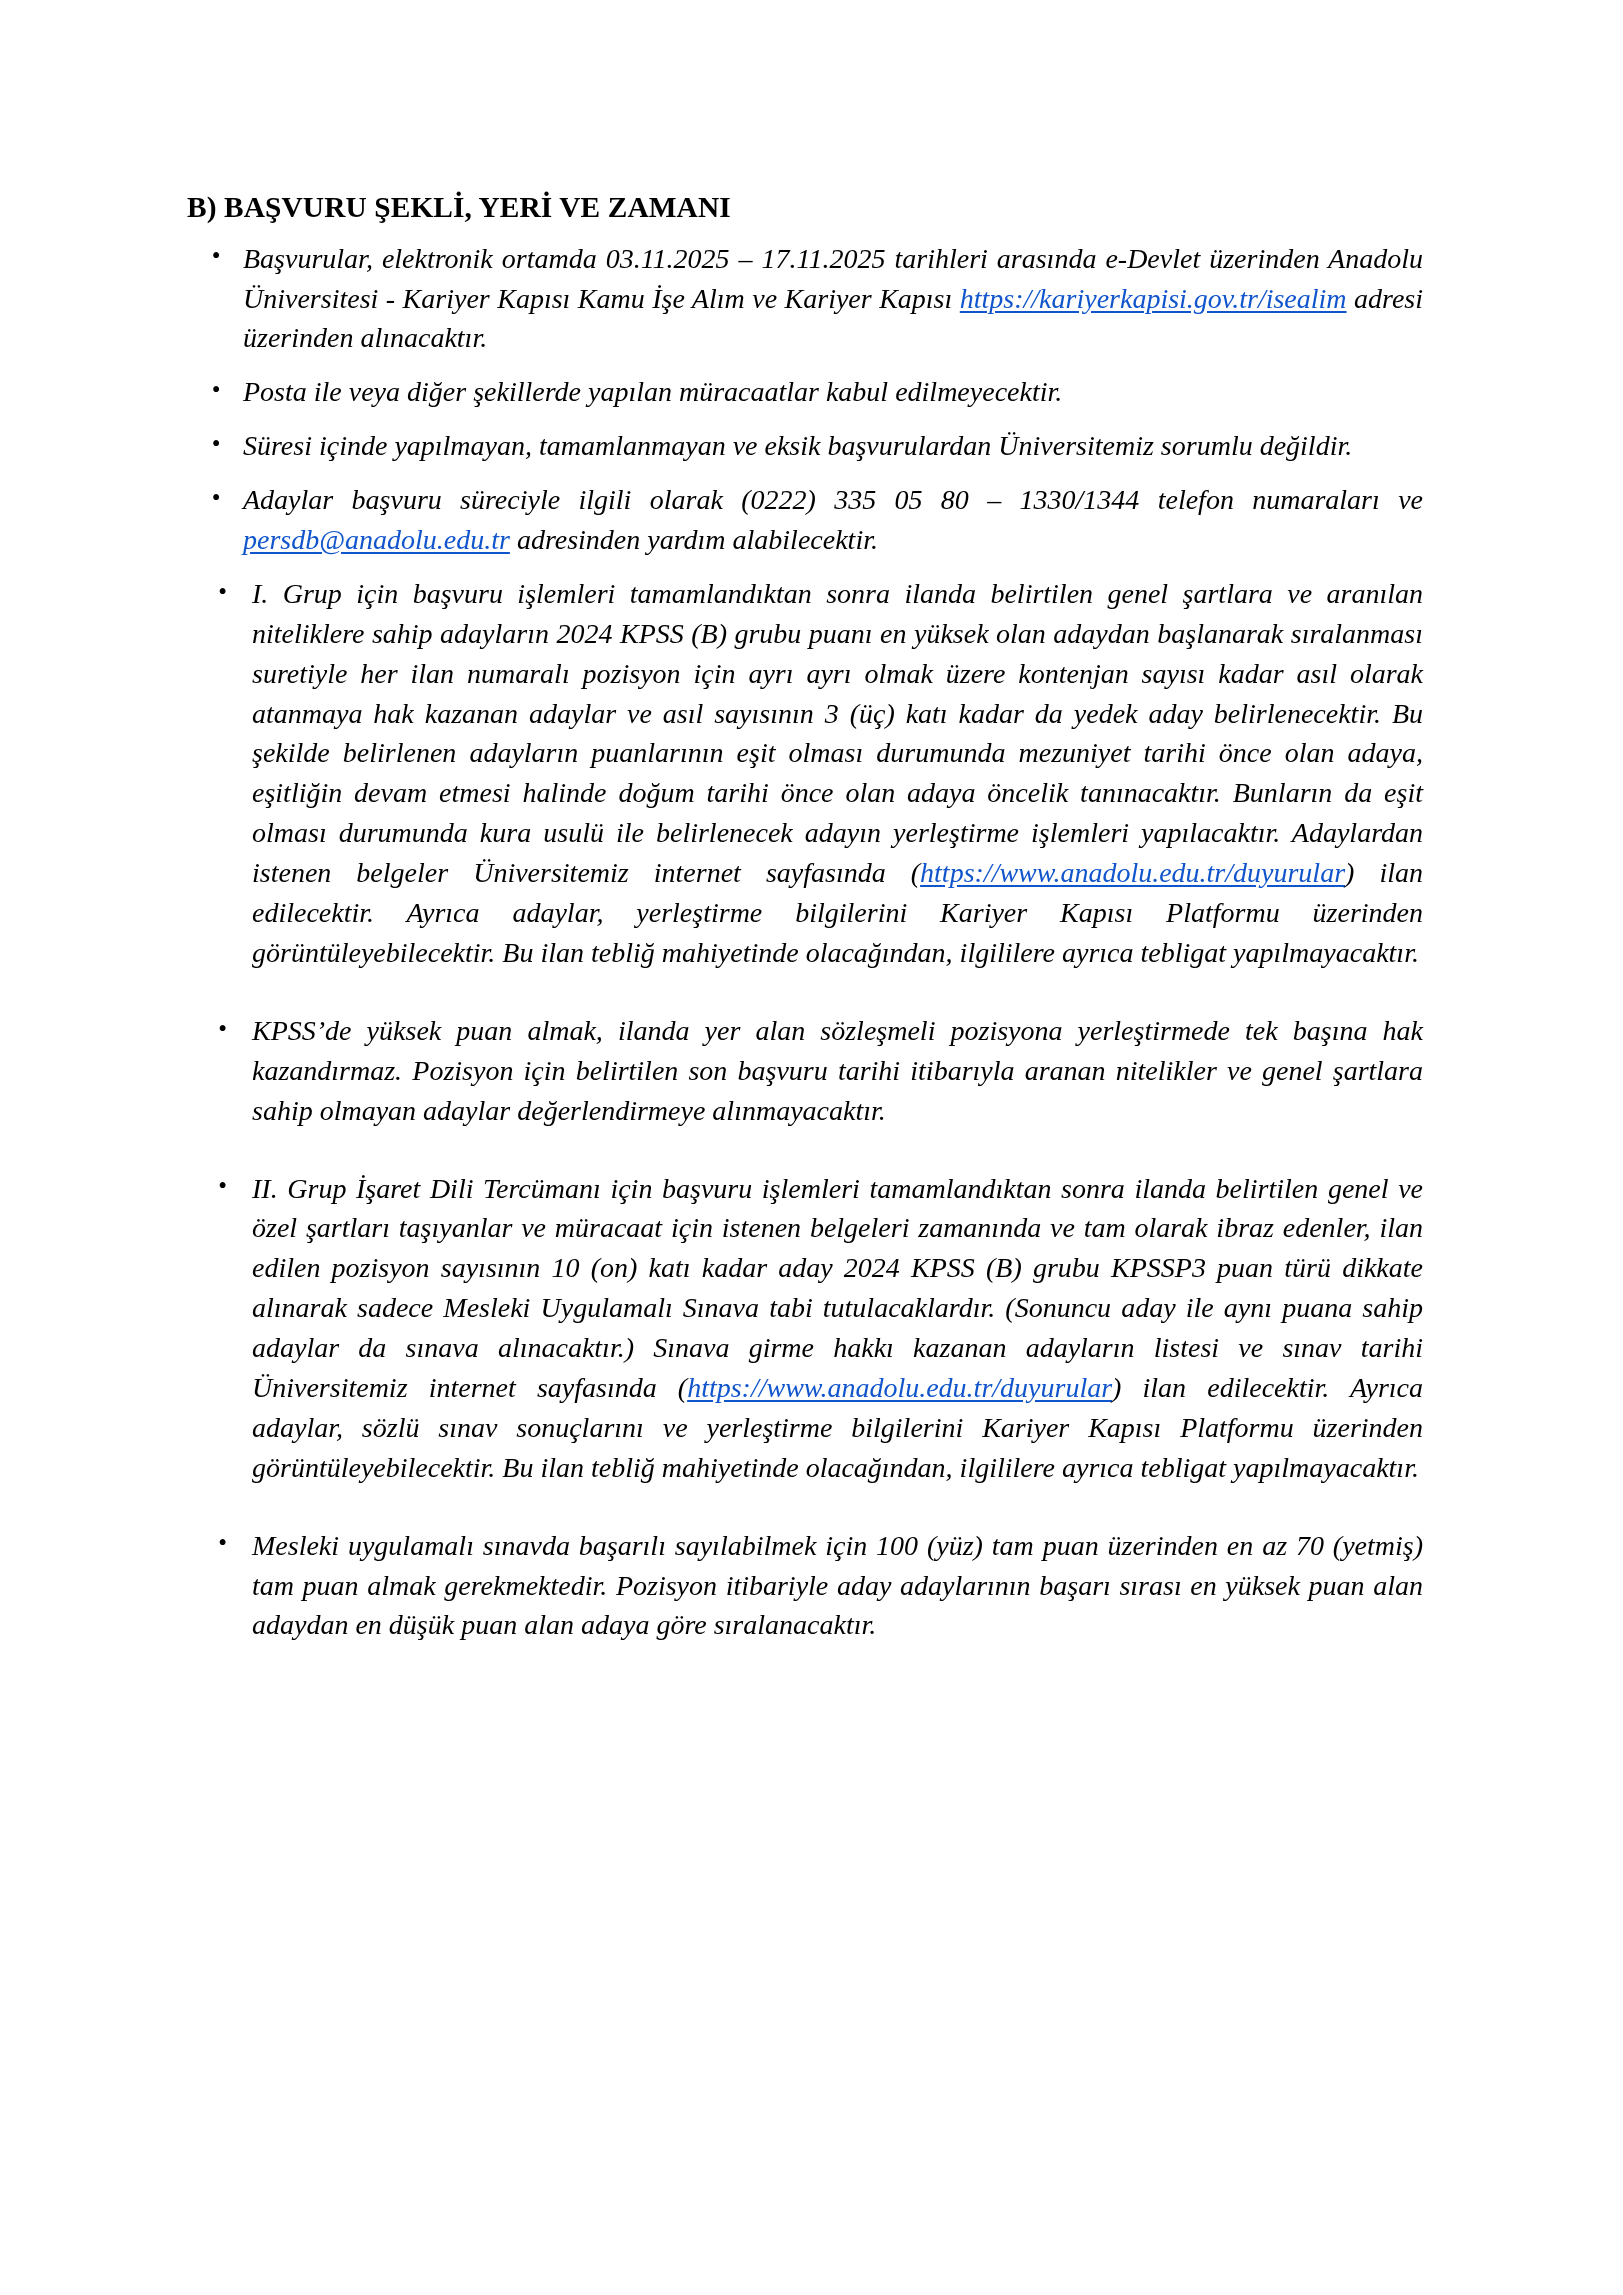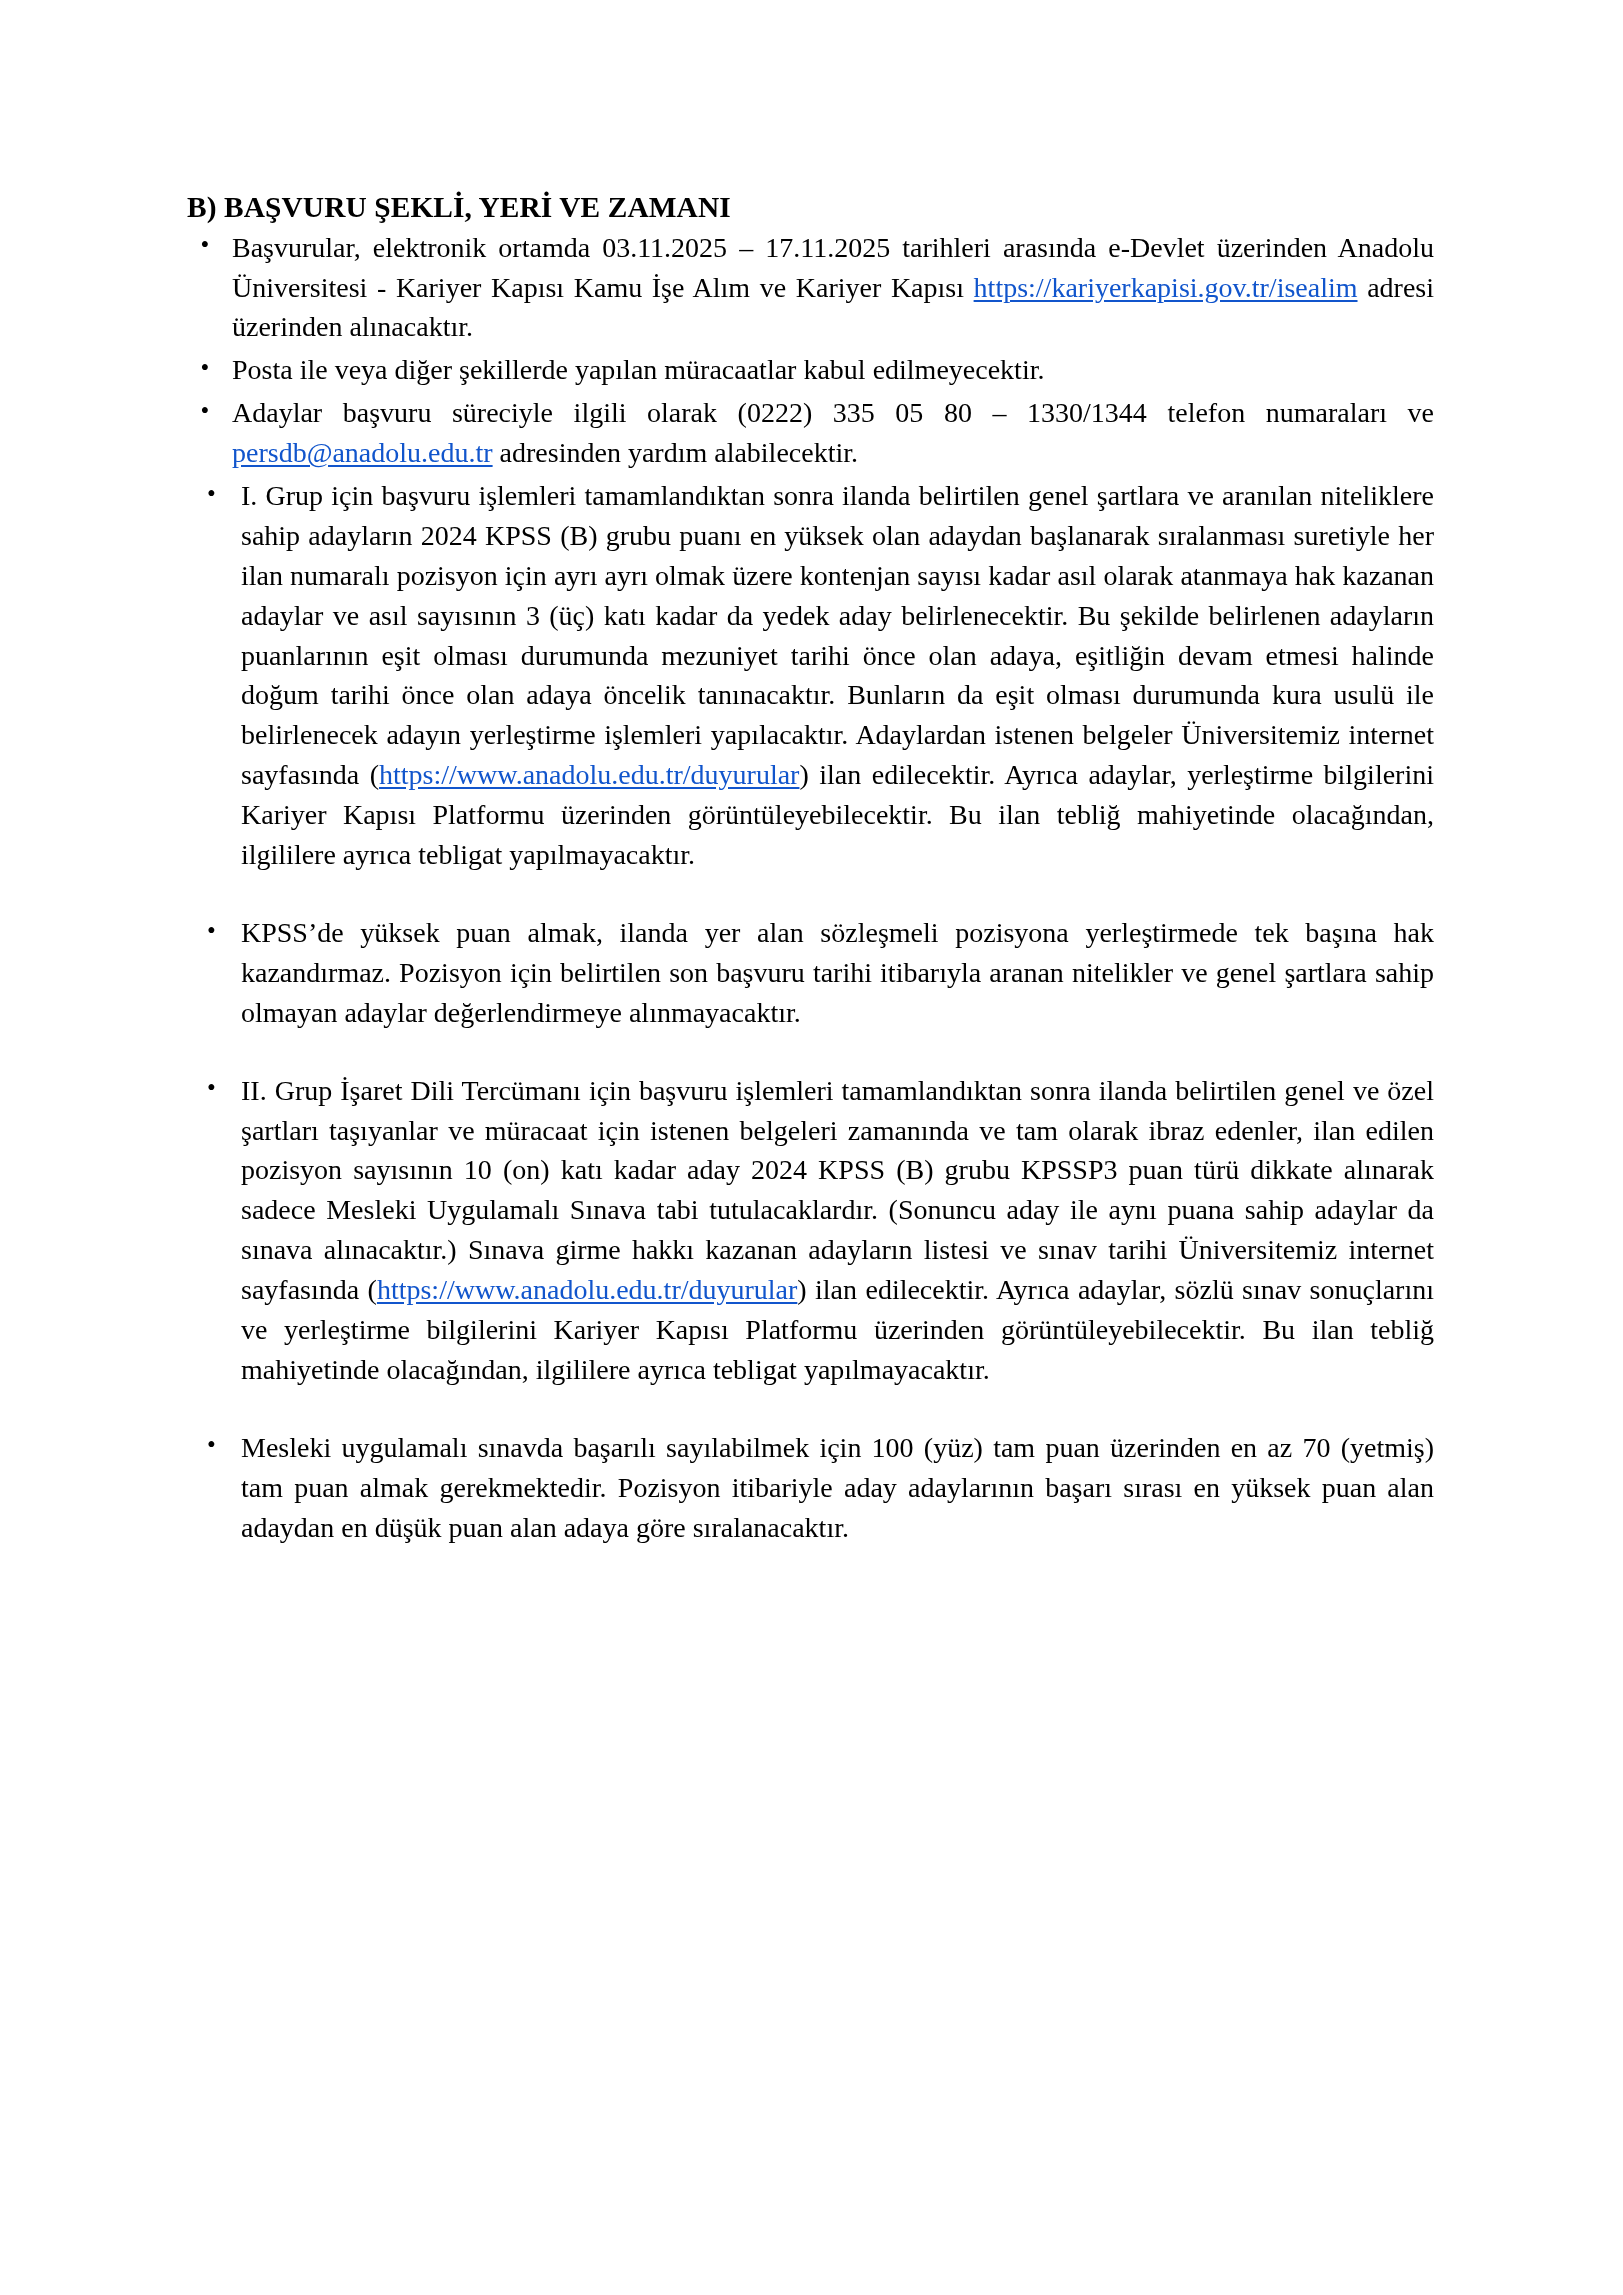--- a/index.html
+++ b/index.html
@@ -42,22 +42,23 @@
     list-style: none;
     margin: 0;
     padding: 0;
   }
   ul.bullets > li {
     position: relative;
     font-size: 28px;
     line-height: 1.425;
     text-align: justify;
     text-justify: inter-word;
-    margin: 3px;
+    margin: 14px;
     padding: 0 0 0 43px;
+    font-style: italic;
   }
   ul.bullets > li::before {
     content: "\2022";
     position: absolute;
     left: 10.5px;
     top: -1.3px;
     font-size: 25px;
     line-height: 1.5;
   }
 
@@ -83,20 +84,21 @@
 <body>
 
 <div class="page">
   <div class="content">
 
     <h2 class="section-heading heading-b">B) BAŞVURU ŞEKLİ, YERİ VE ZAMANI</h2>
 
     <ul class="bullets list-b" id="list-b">
         <li><span>Başvurular, elektronik ortamda  03.11.2025 – 17.11.2025 tarihleri arasında e-Devlet üzerinden Anadolu Üniversitesi - Kariyer Kapısı Kamu İşe Alım ve Kariyer Kapısı </span><a class="link">https://kariyerkapisi.gov.tr/isealim</a><span> adresi üzerinden alınacaktır.</span></li>
         <li><span> Posta ile veya diğer şekillerde yapılan müracaatlar kabul edilmeyecektir.</span></li>
+        <li><span>Süresi içinde yapılmayan, tamamlanmayan ve eksik başvurulardan Üniversitemiz sorumlu değildir.</span></li>
         <li><span> Adaylar başvuru süreciyle ilgili olarak (0222) 335 05 80 – 1330/1344 telefon numaraları ve </span><a class="link">persdb@anadolu.edu.tr</a><span> adresinden yardım alabilecektir.</span></li>
       </ul>
 
 
     <ul class="bullets list-c" id="list-c">
         <li><span>I. Grup için başvuru işlemleri tamamlandıktan sonra ilanda belirtilen genel şartlara ve aranılan niteliklere sahip adayların 2024 KPSS (B) grubu puanı en yüksek olan adaydan başlanarak sıralanması suretiyle her ilan numaralı pozisyon için ayrı ayrı olmak üzere kontenjan sayısı kadar asıl olarak atanmaya hak kazanan adaylar ve asıl sayısının 3 (üç) katı kadar da yedek aday belirlenecektir. Bu şekilde belirlenen adayların puanlarının eşit olması durumunda mezuniyet tarihi önce olan adaya, eşitliğin devam etmesi halinde doğum tarihi önce olan adaya öncelik tanınacaktır. Bunların da eşit olması durumunda kura usulü ile belirlenecek adayın yerleştirme işlemleri yapılacaktır. Adaylardan istenen belgeler Üniversitemiz internet sayfasında (</span><a class="link">https://www.anadolu.edu.tr/duyurular</a><span>) ilan edilecektir. Ayrıca adaylar, yerleştirme bilgilerini Kariyer Kapısı Platformu üzerinden görüntüleyebilecektir. Bu ilan tebliğ mahiyetinde olacağından, ilgililere ayrıca tebligat yapılmayacaktır.</span></li>
         <li><span>KPSS’de yüksek puan almak, ilanda yer alan sözleşmeli pozisyona yerleştirmede tek başına hak kazandırmaz. Pozisyon için belirtilen son başvuru tarihi itibarıyla aranan nitelikler ve genel şartlara sahip olmayan adaylar değerlendirmeye alınmayacaktır.</span></li>
         <li><span>II. Grup İşaret Dili Tercümanı için başvuru işlemleri tamamlandıktan sonra ilanda belirtilen genel ve özel şartları taşıyanlar ve müracaat için istenen belgeleri zamanında ve tam olarak ibraz edenler, ilan edilen pozisyon sayısının 10 (on) katı kadar aday 2024 KPSS (B) grubu KPSSP3 puan türü dikkate alınarak sadece Mesleki Uygulamalı Sınava tabi tutulacaklardır. (Sonuncu aday ile aynı puana sahip adaylar da sınava alınacaktır.) Sınava girme hakkı kazanan adayların listesi ve sınav tarihi Üniversitemiz internet sayfasında (</span><a class="link">https://www.anadolu.edu.tr/duyurular</a><span>) ilan edilecektir. Ayrıca adaylar, sözlü sınav sonuçlarını ve yerleştirme bilgilerini Kariyer Kapısı Platformu üzerinden görüntüleyebilecektir. Bu ilan tebliğ mahiyetinde olacağından, ilgililere ayrıca tebligat yapılmayacaktır.</span></li>
         <li><span>Mesleki uygulamalı sınavda başarılı sayılabilmek için 100 (yüz) tam puan üzerinden en az 70 (yetmiş) tam puan almak gerekmektedir. Pozisyon itibariyle aday adaylarının başarı sırası en yüksek puan alan adaydan en düşük puan alan adaya göre sıralanacaktır.</span></li>
       </ul>

